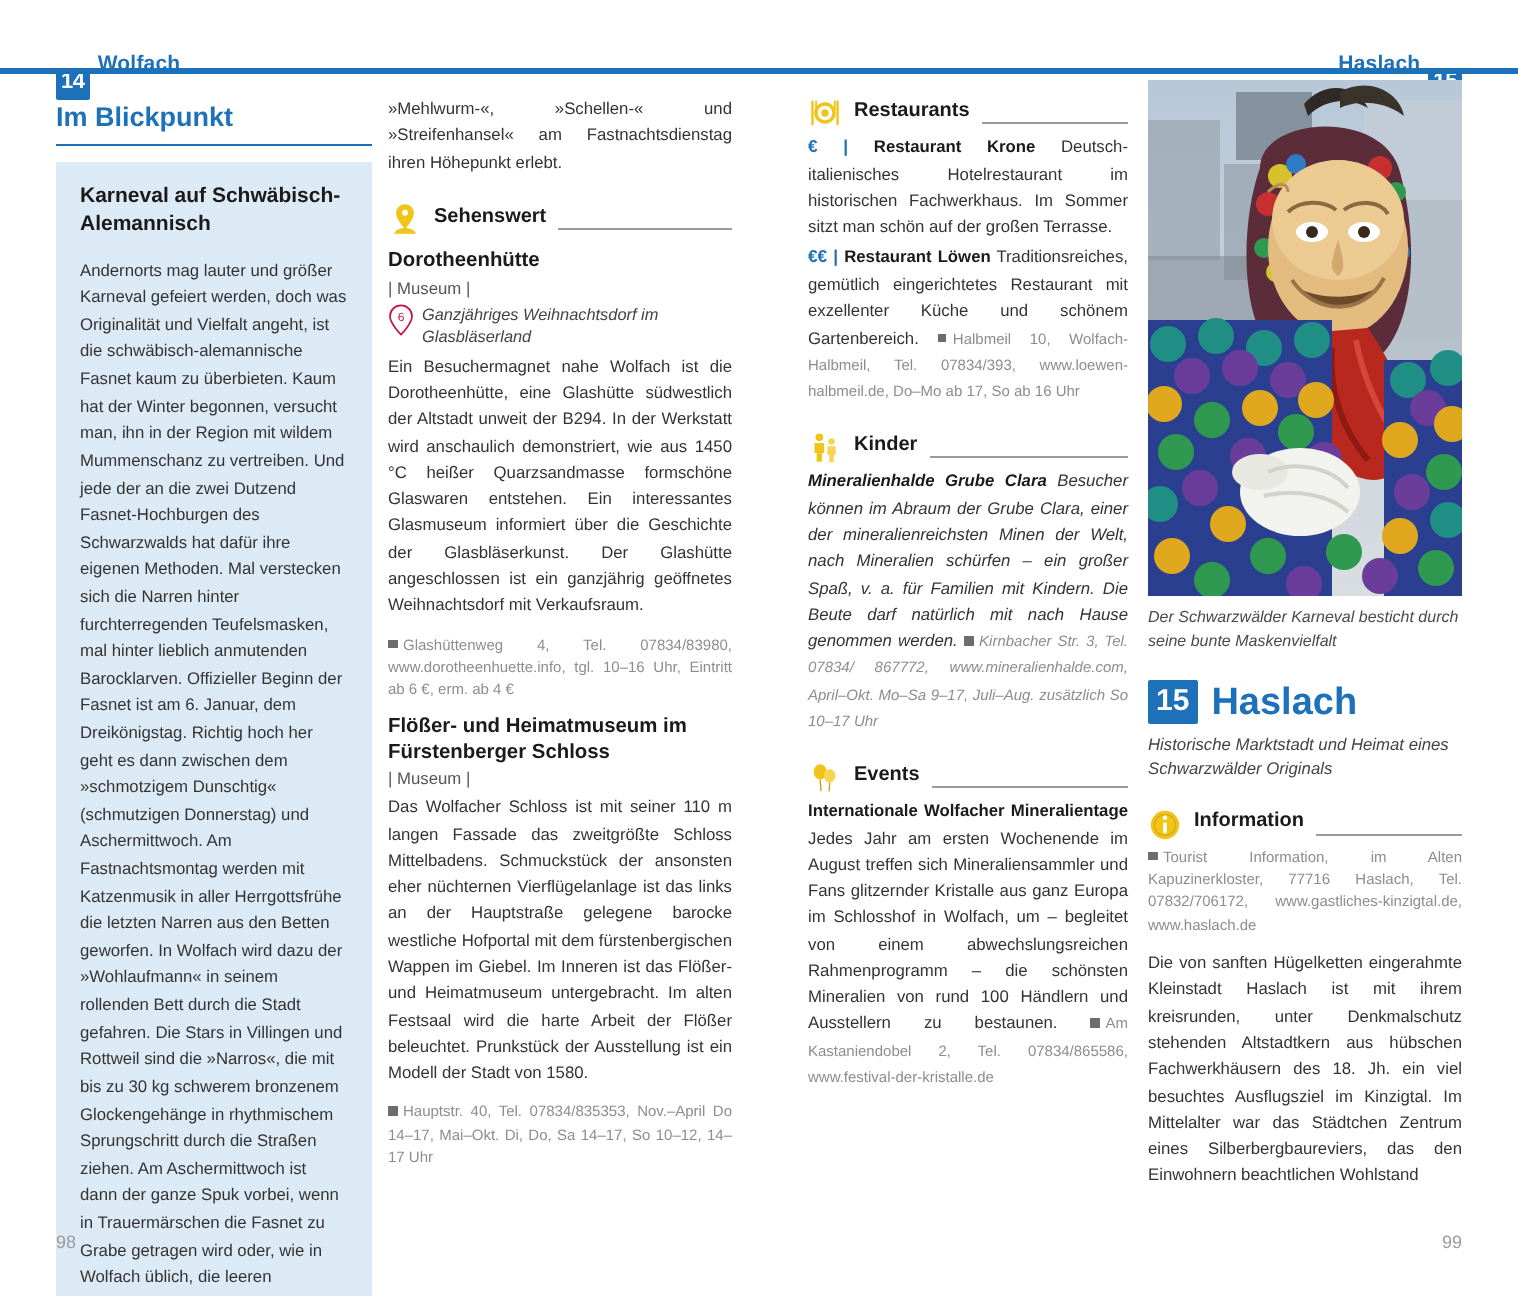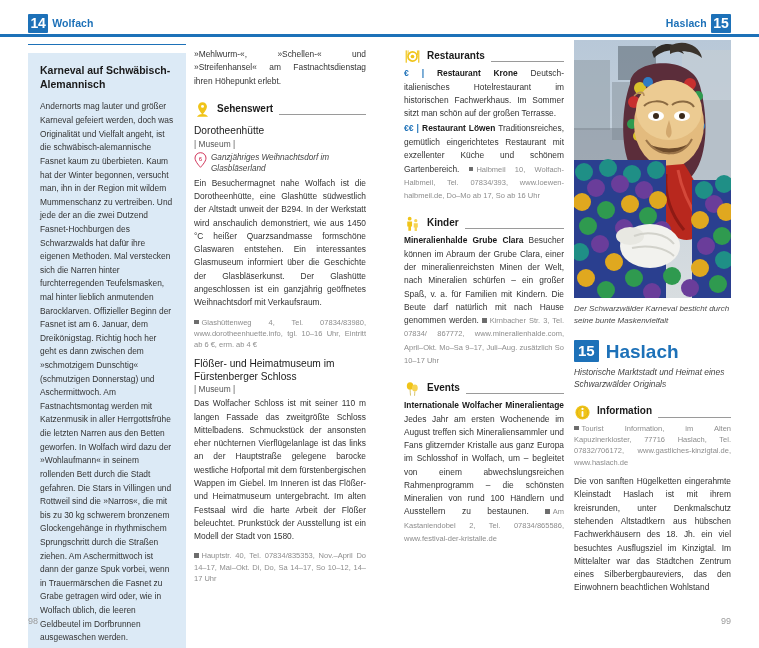--- a/index.html
+++ b/index.html
@@ -25,26 +25,27 @@
     position: absolute; left: 28px; top: 0;
     display: flex; align-items: center; gap: 4px;
   }
   .runhead-right {
     position: absolute; right: 28px; top: 0;
     display: flex; align-items: center; gap: 4px;
   }
   .chipnum {
     background: #1d71b8;
     color: #ffffff;
-    font-size: 14px;
+    font-size: 11px;
     font-weight: bold;
     line-height: 1;
     padding: 2px 2.5px 2.5px 2.5px;
     border-radius: 1px;
     letter-spacing: -0.2px;
+    margin-top: 20px;
   }
   .runhead-text {
     color: #1d71b8;
     font-size: 10.5px;
     font-weight: bold;
     letter-spacing: 0.1px;
     text-align: right;
   }
   .rule-top {
     position: absolute;
@@ -132,21 +133,21 @@
   }
   .sh-icon {
     width: 17px; height: 17px;
     flex: 0 0 17px;
     display: block;
   }
 
   
   .poi-title {
     font-size: 10.2px;
-    font-weight: normal;
+    font-weight: bold;
     color: #1a1a1a;
     line-height: 1.26;
     margin: 7px 0 1px 0;
   }
   .poi-cat {
     font-size: 8.4px;
     color: #555;
     margin-bottom: 1px;
   }
   .poi-tag {
@@ -266,20 +267,21 @@
   <div class="runhead-right">
     <span class="runhead-text">Haslach</span>
     <span class="chipnum">15</span>
   </div>
 </div>
 <div class="rule-top"></div>
 
 <div class="page">
 
   <div class="col col-1">
+    <div class="blickpunkt-title">Im Blickpunkt</div>
     <div class="blickpunkt-rule"></div>
     <div class="blickpunkt-box">
       <div class="blickpunkt-h">Karneval auf Schwäbisch-Alemannisch</div>
       <div class="blickpunkt-body">Andernorts mag lauter und größer Karneval gefeiert werden, doch was Originalität und Vielfalt angeht, ist die schwäbisch-alemannische Fasnet kaum zu überbieten. Kaum hat der Winter begonnen, versucht man, ihn in der Region mit wildem Mummenschanz zu vertreiben. Und jede der an die zwei Dutzend Fasnet-Hochburgen des Schwarzwalds hat dafür ihre eigenen Methoden. Mal verstecken sich die Narren hinter furchterregenden Teufelsmasken, mal hinter lieblich anmutenden Barocklarven. Offizieller Beginn der Fasnet ist am 6. Januar, dem Dreikönigstag. Richtig hoch her geht es dann zwischen dem »schmotzigem Dunschtig« (schmutzigen Donnerstag) und Aschermittwoch. Am Fastnachtsmontag werden mit Katzenmusik in aller Herrgottsfrühe die letzten Narren aus den Betten geworfen. In Wolfach wird dazu der »Wohlaufmann« in seinem rollenden Bett durch die Stadt gefahren. Die Stars in Villingen und Rottweil sind die »Narros«, die mit bis zu 30 kg schwerem bronzenem Glockengehänge in rhythmischem Sprungschritt durch die Straßen ziehen. Am Aschermittwoch ist dann der ganze Spuk vorbei, wenn in Trauermärschen die Fasnet zu Grabe getragen wird oder, wie in Wolfach üblich, die leeren Geldbeutel im Dorfbrunnen ausgewaschen werden.</div>
     </div>
   </div>
 
   <div class="col col-2">
     <div class="para para-j" style="margin-top:4px;">»Mehlwurm-«, »Schellen-« und »Streifenhansel« am Fastnachtsdienstag ihren Höhepunkt erlebt.</div>
 
@@ -341,21 +343,21 @@
       <svg class="sh-icon" viewBox="0 0 24 24">
         <circle cx="8" cy="5.2" r="2.7" fill="#f0c419"></circle>
         <path d="M4.6 9.2h6.8v7.1H9.9v6.1H6.1v-6.1H4.6z" fill="#f0c419"></path>
         <circle cx="16.6" cy="8.1" r="2.3" fill="#f7d453"></circle>
         <path d="M13.7 11.5h5.8v6.1h-1.3v5.1h-3.2v-5.1h-1.3z" fill="#f7d453"></path>
       </svg>
       <span class="sh-label">Kinder</span>
       <span class="sh-rule"></span>
     </div>
 
-    <div class="para para-j" style="margin-bottom:0;">
+    <div class="para para-j" style="margin-bottom:0;font-style:italic;">
       <span class="b">Mineralienhalde Grube Clara</span>
       <span>Besucher können im Abraum der Grube Clara, einer der mineralienreichsten Minen der Welt, nach Mineralien schürfen – ein großer Spaß, v. a. für Familien mit Kindern. Die Beute darf natürlich mit nach Hause genommen werden.</span>
       <span class="inline-info"><span class="sq"></span><span>Kirnbacher Str. 3, Tel. 07834/ 867772, www.mineralienhalde.com, April–Okt. Mo–Sa 9–17, Juli–Aug. zusätzlich So 10–17 Uhr</span></span>
     </div>
 
     <div class="section-head">
       <svg class="sh-icon" viewBox="0 0 24 24">
         <ellipse cx="8.6" cy="8.4" rx="4.6" ry="5.4" fill="#f0c419"></ellipse>
         <ellipse cx="15.3" cy="11.2" rx="4.1" ry="4.8" fill="#f7d453"></ellipse>
         <path d="M8.6 13.8c0 3 0.6 5.2 0.6 8.2M15.3 16c0 2.4-0.4 4.3-0.4 6.3" stroke="#bfa016" stroke-width="0.9" fill="none"></path>

